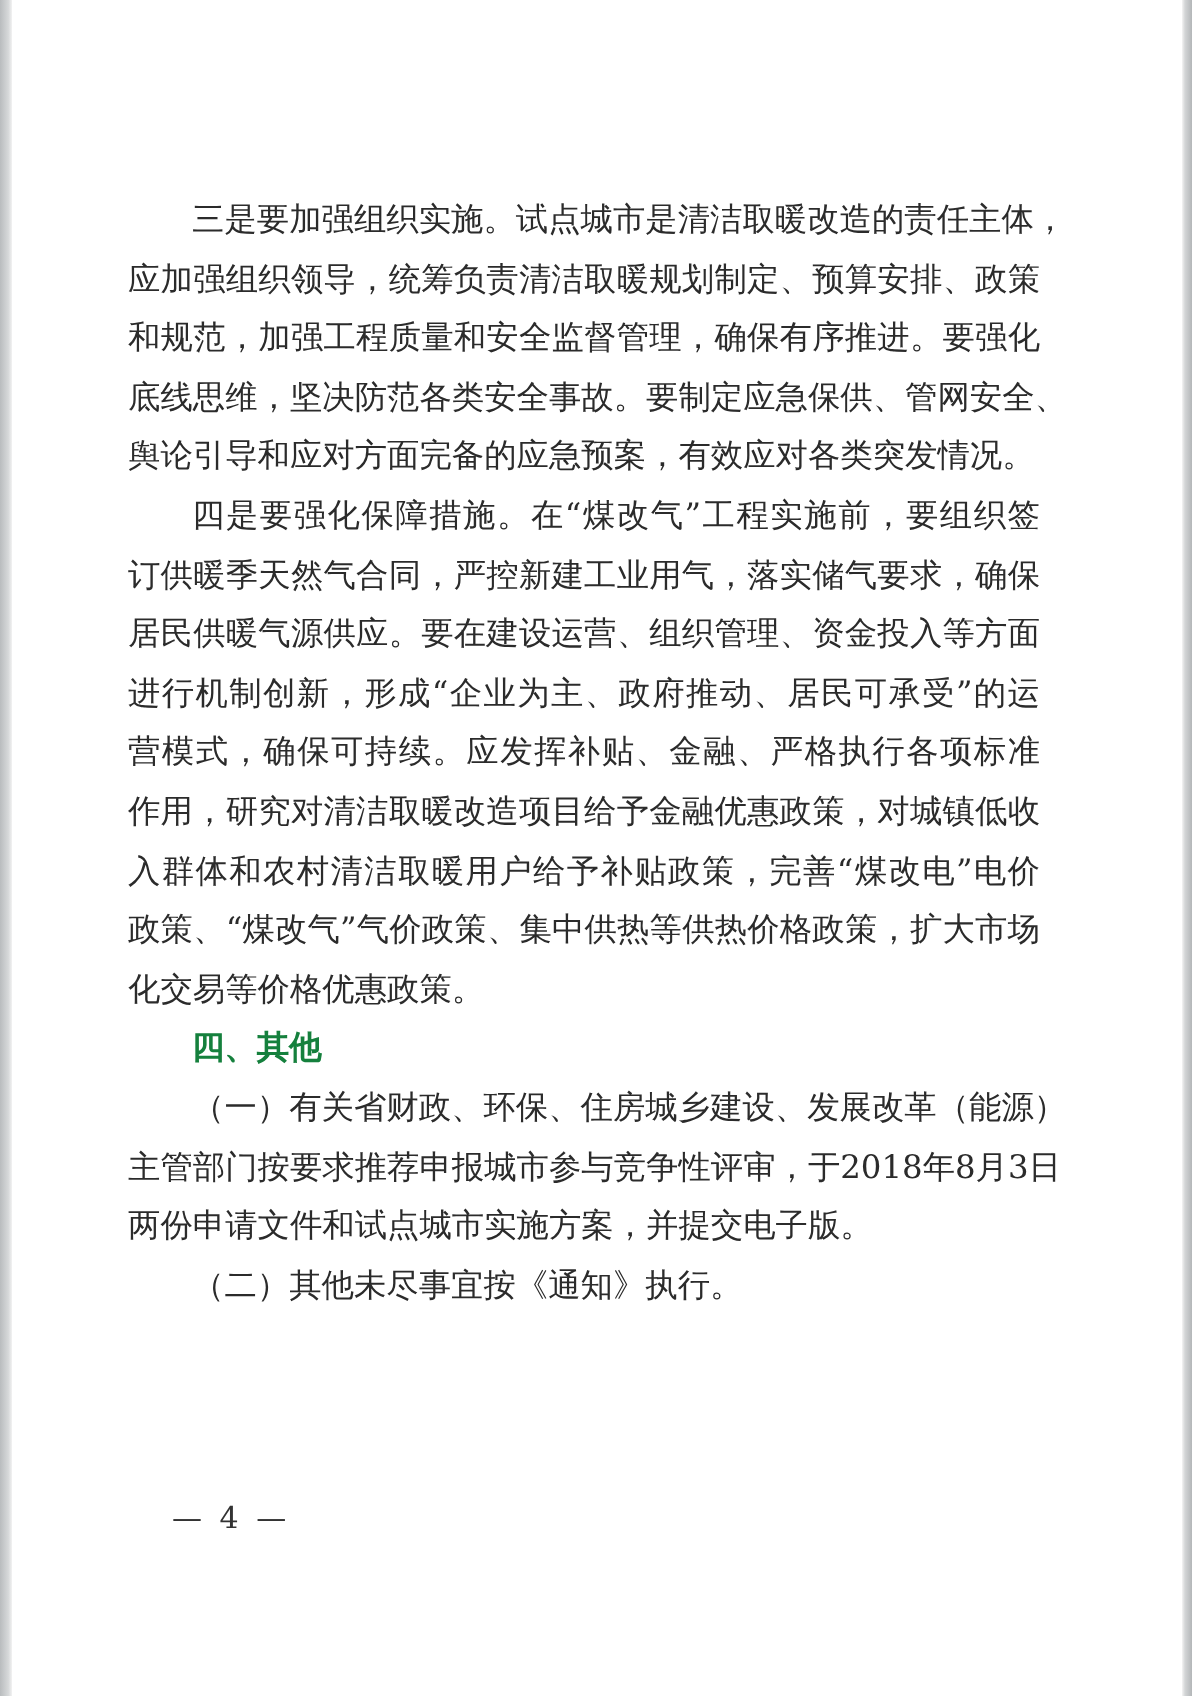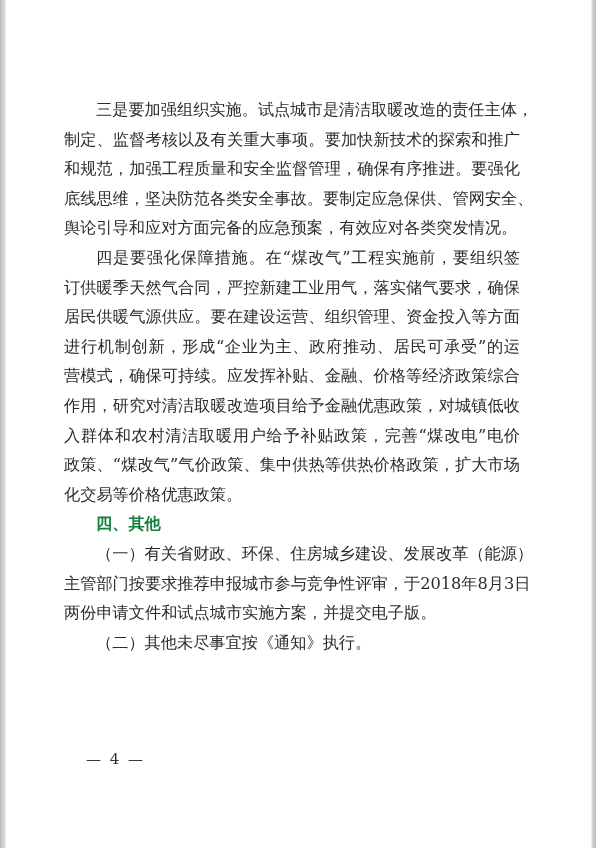--- a/index.html
+++ b/index.html
@@ -79,32 +79,32 @@
 <body>
 
 <div class="page">
   <div class="edge-left"></div>
   <div class="edge-right"></div>
 
   <div class="body-text">
 
     <div class="para">
       <span class="line first">三是要加强组织实施。试点城市是清洁取暖改造的责任主体，</span>
-      <span class="line">制定、监督考核以及有关重大事项。要加快新技术的探索和推广</span>
+      <span class="line">应加强组织领导，统筹负责清洁取暖规划制定、预算安排、政策</span>
       <span class="line">和规范，加强工程质量和安全监督管理，确保有序推进。要强化</span>
       <span class="line">底线思维，坚决防范各类安全事故。要制定应急保供、管网安全、</span>
       <span class="line last">舆论引导和应对方面完备的应急预案，有效应对各类突发情况。</span>
     </div>
 
     <div class="para">
       <span class="line first">四是要强化保障措施。在“煤改气”工程实施前，要组织签</span>
       <span class="line">订供暖季天然气合同，严控新建工业用气，落实储气要求，确保</span>
       <span class="line">居民供暖气源供应。要在建设运营、组织管理、资金投入等方面</span>
       <span class="line">进行机制创新，形成“企业为主、政府推动、居民可承受”的运</span>
-      <span class="line">营模式，确保可持续。应发挥补贴、金融、价格等经济政策综合</span>
+      <span class="line">营模式，确保可持续。应发挥补贴、金融、严格执行各项标准</span>
       <span class="line">作用，研究对清洁取暖改造项目给予金融优惠政策，对城镇低收</span>
       <span class="line">入群体和农村清洁取暖用户给予补贴政策，完善“煤改电”电价</span>
       <span class="line">政策、“煤改气”气价政策、集中供热等供热价格政策，扩大市场</span>
       <span class="line last">化交易等价格优惠政策。</span>
     </div>
 
     <div class="heading">四、其他</div>
 
     <div class="para">
       <span class="line first">（一）有关省财政、环保、住房城乡建设、发展改革（能源）</span>

